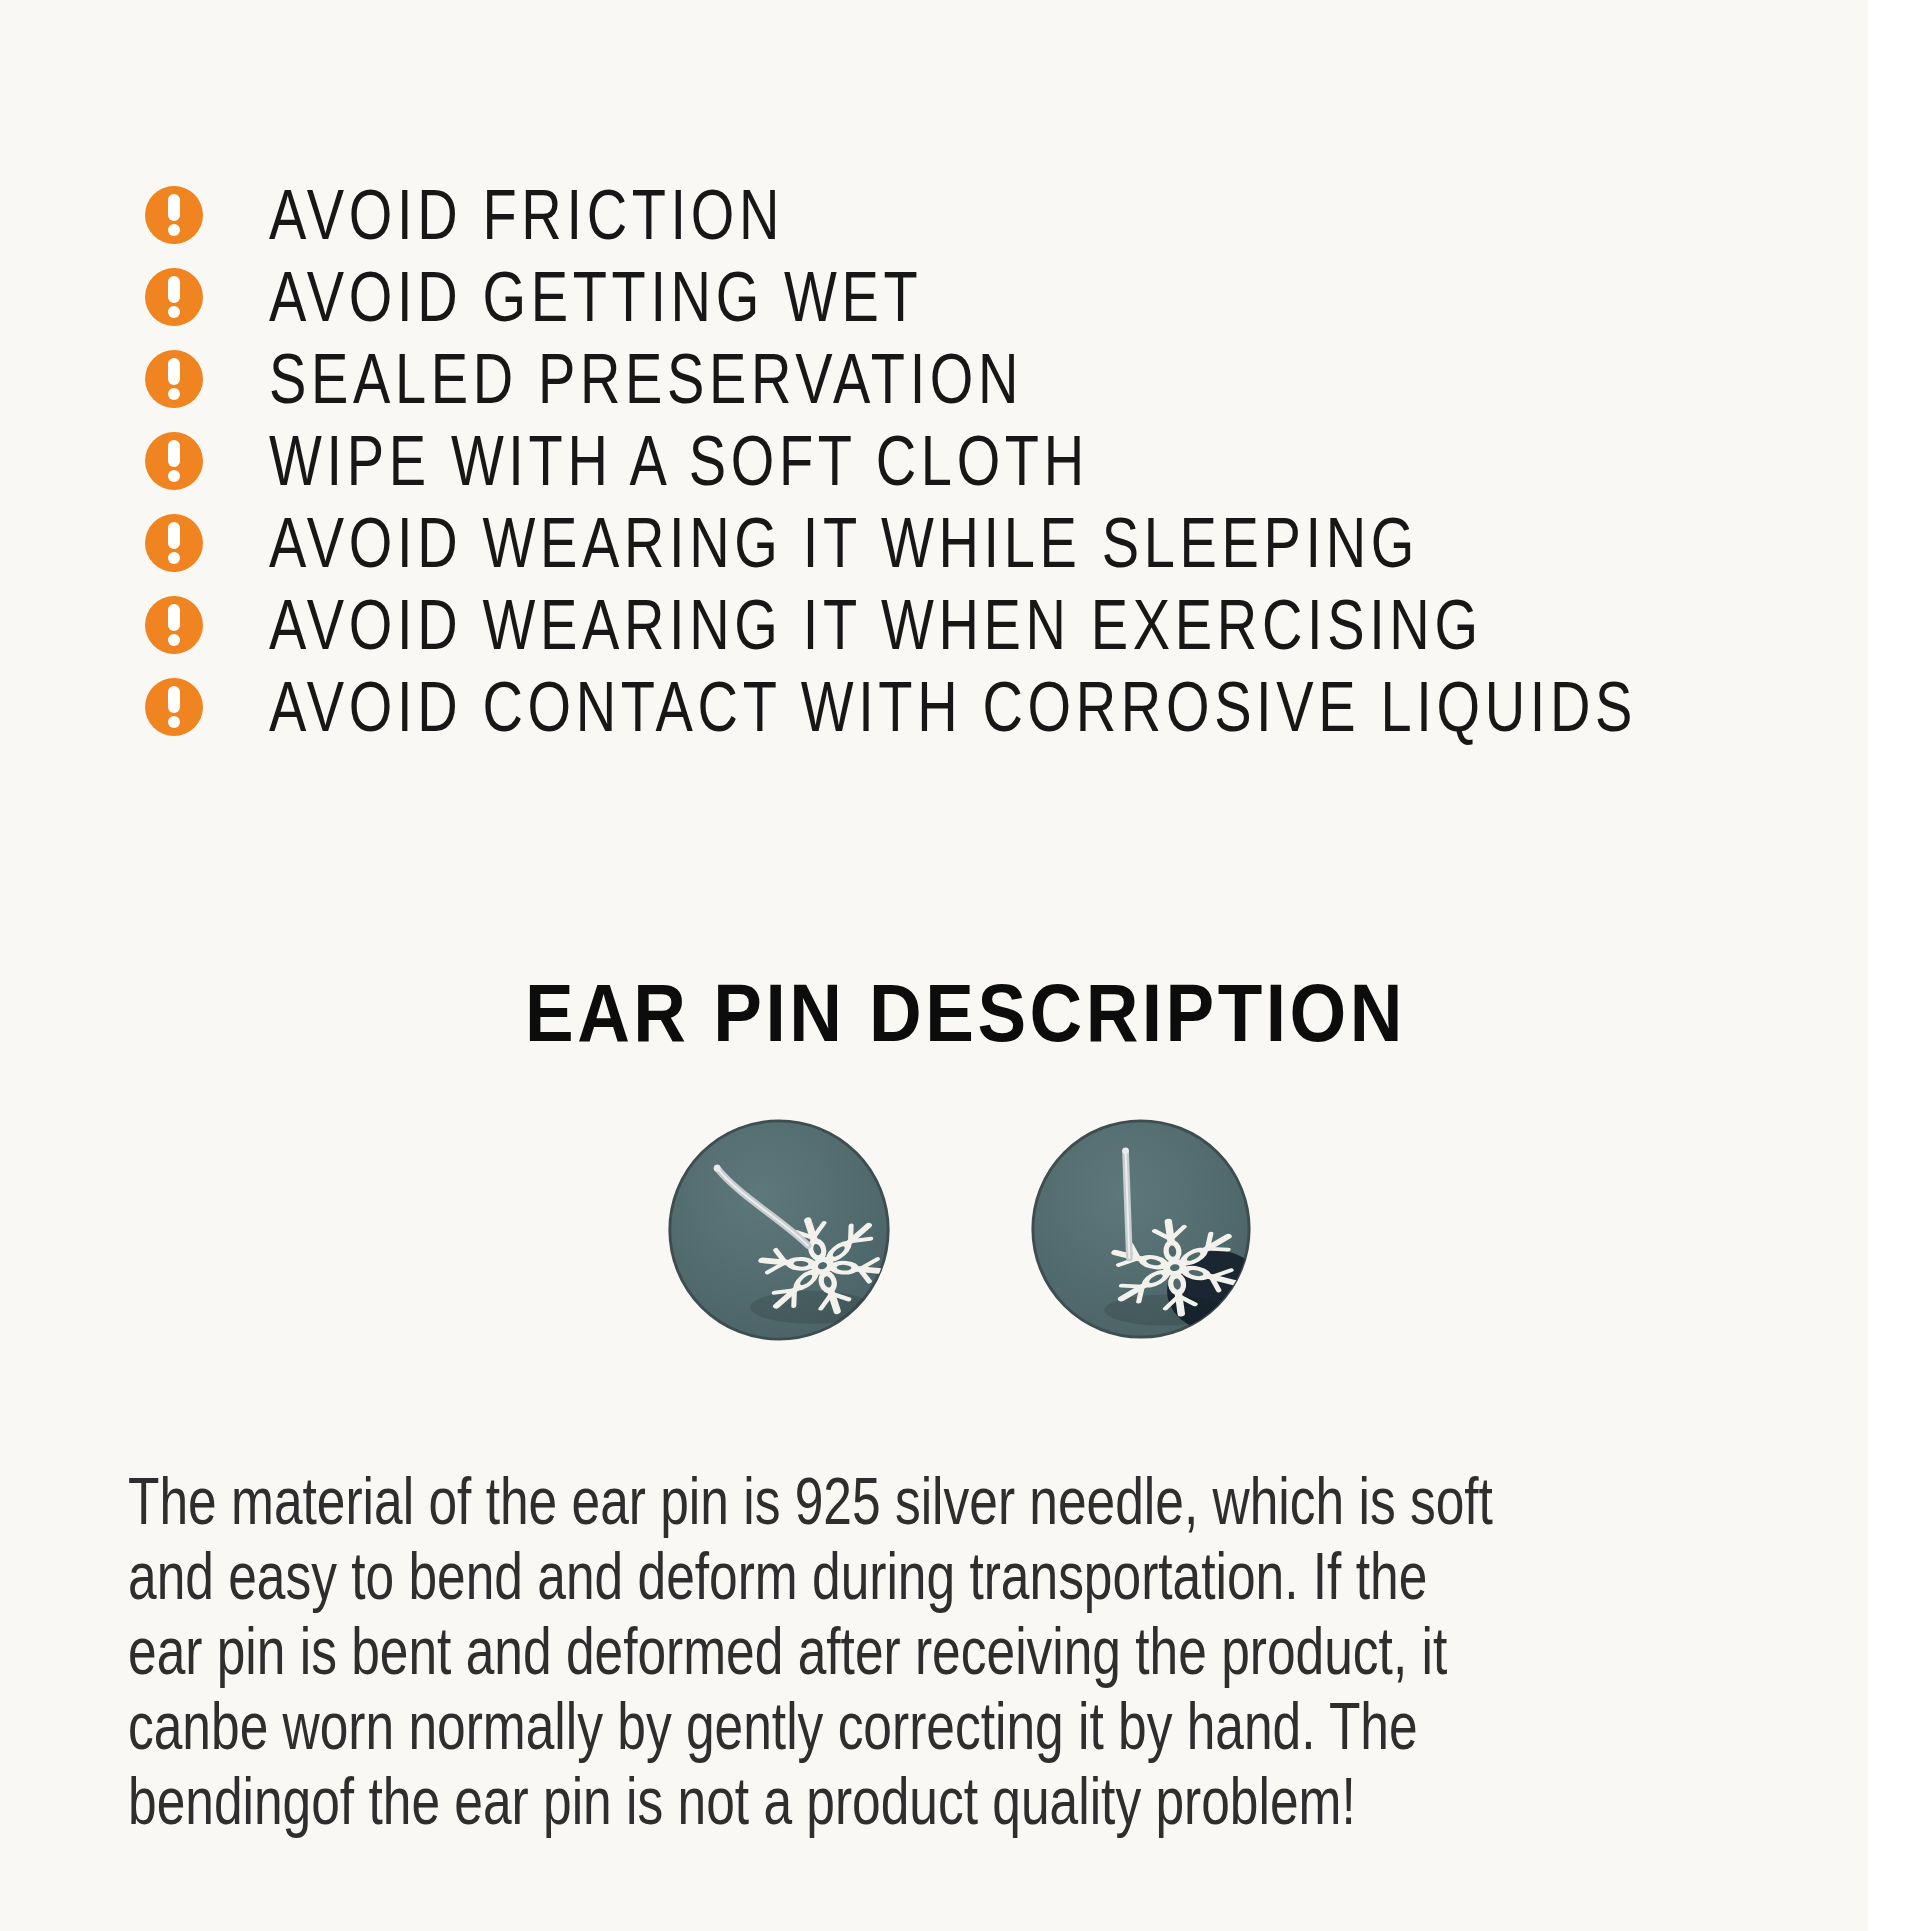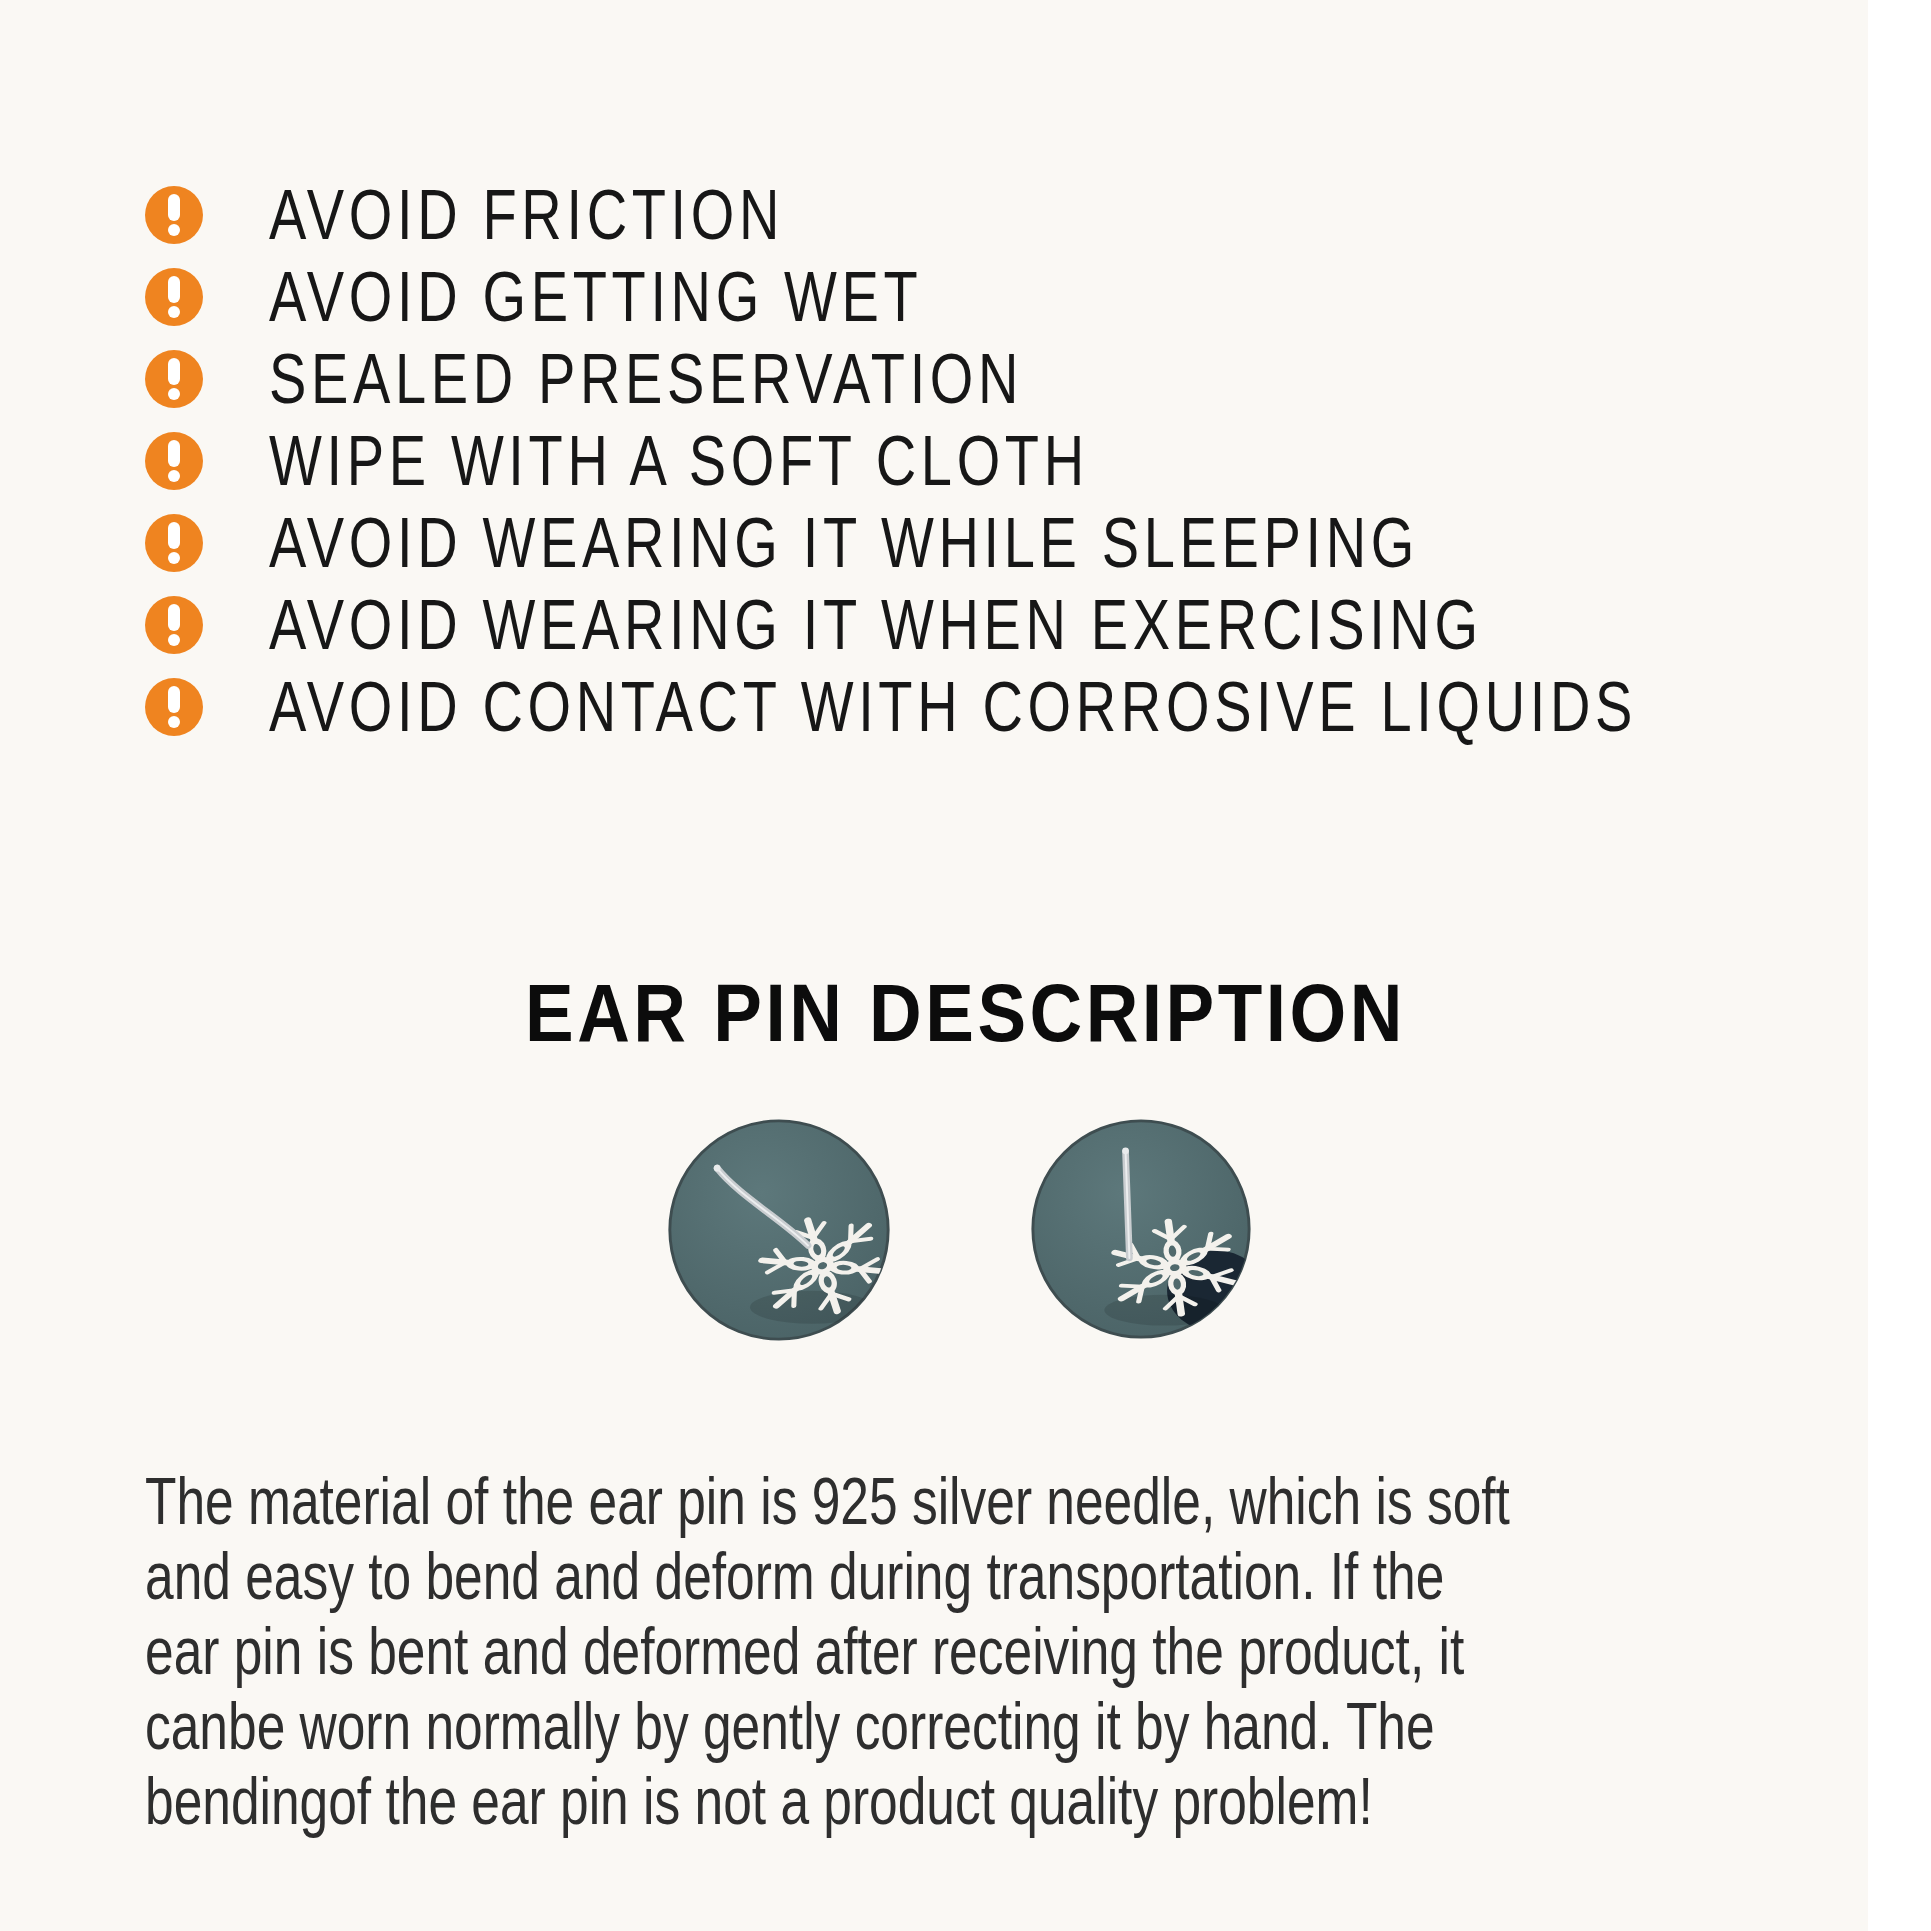--- a/index.html
+++ b/index.html
@@ -50,21 +50,21 @@
   
   .defs-svg{position:absolute;width:0;height:0;}
   .photo{position:absolute;}
   .photo-left{left:665px;top:1116px;}
   .photo-right{left:1029px;top:1117px;}
   .grad-stop-1{stop-color:var(--photo-teal-light);}
   .grad-stop-2{stop-color:var(--photo-teal-dark);}
   .petal{fill:var(--flake-white);stroke:none;}
   .hole{fill:var(--photo-teal);stroke:none;}
   
-  .paragraph{position:absolute;left:145px;top:1464px;}
+  .paragraph{position:absolute;left:128px;top:1464px;}
   .para-line{
     font-size:66px;line-height:75px;font-weight:normal;color:var(--text-paragraph);
     transform:scaleX(0.78);transform-origin:0 50%;white-space:nowrap;
   }
 </style>
 </head>
 <body>
 
 <div class="page">
 

